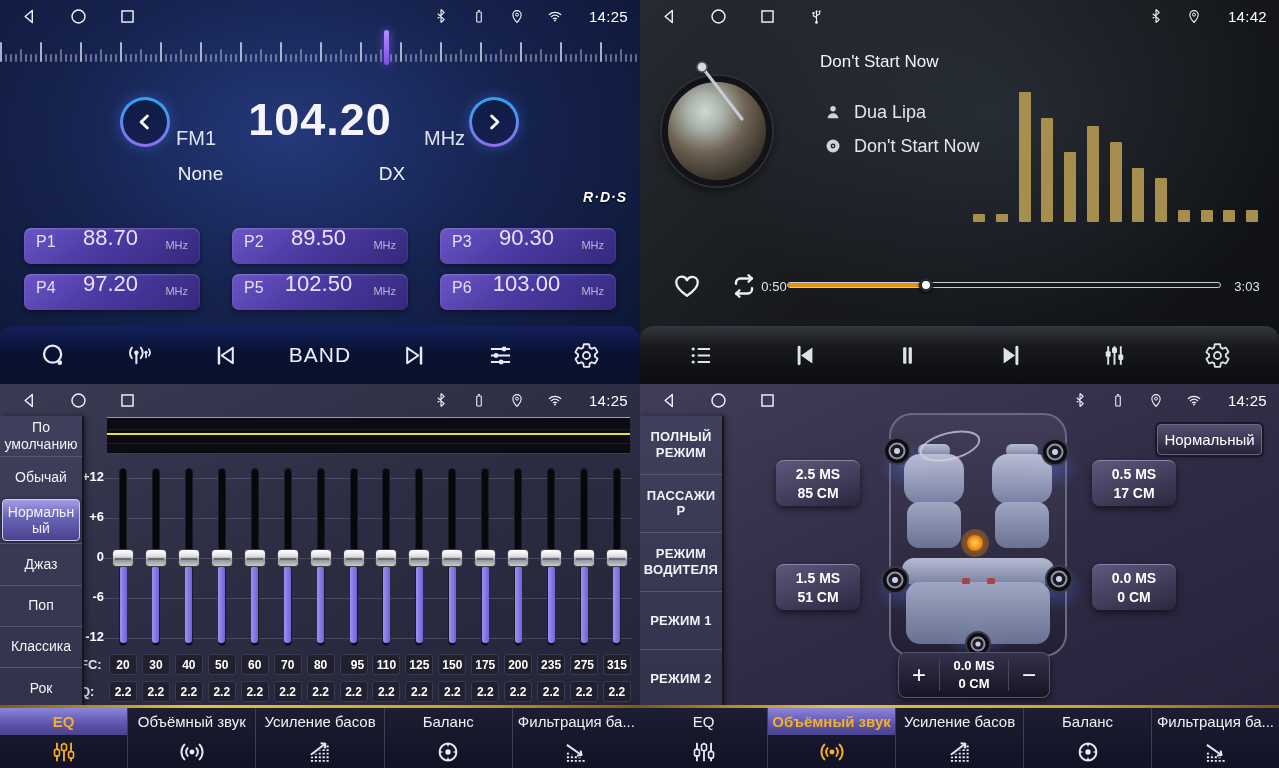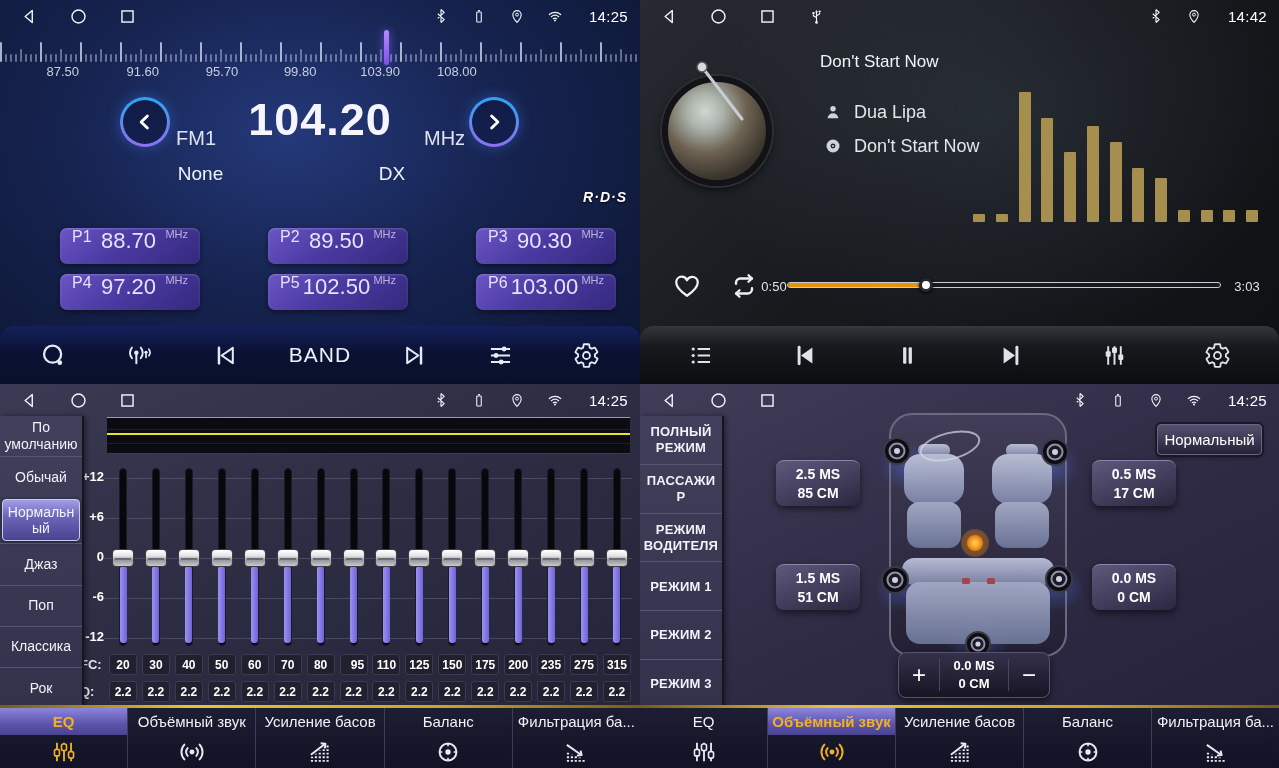--- a/index.html
+++ b/index.html
@@ -31,23 +31,23 @@
   #radio-band { position:absolute; left:176px; top:127px; font-size:20px; color:#dfe3f2; }
   #radio-frequency { position:absolute; left:225px; top:94px; width:190px; text-align:center;
     font-size:45px; font-weight:600; letter-spacing:1px; color:#f6f4ff; }
   #radio-unit { position:absolute; left:424px; top:127px; font-size:20px; color:#dfe3f2; }
   #radio-station { position:absolute; left:163px; top:163px; width:75px; text-align:center; font-size:19px; color:#eef1fb; }
   #radio-mode { position:absolute; left:372px; top:163px; width:40px; text-align:center; font-size:19px; color:#eef1fb; }
   #radio-rds { position:absolute; right:13px; top:189px; font-size:14px; font-weight:700; font-style:italic;
     color:#fff; letter-spacing:1px; text-shadow:0 1px 2px #000; }
   #preset-grid { position:absolute; left:24px; top:228px; display:grid;
     grid-template-columns:repeat(3,176px); grid-auto-rows:36px; column-gap:32px; row-gap:10px; }
-  .preset { border-radius:7px; display:flex; align-items:flex-start; padding:0 12px; cursor:pointer;
+  .preset { border-radius:7px; display:flex; align-items:flex-end; padding:13px 12px; cursor:pointer;
     background:linear-gradient(140deg,#6a55c6 0%,#4b3aa2 45%,#34297c 100%);
-    box-shadow:inset 0 1px 2px rgba(255,255,255,.22), 0 2px 5px rgba(0,0,0,.45);margin-left:36px; }
+    box-shadow:inset 0 1px 2px rgba(255,255,255,.22), 0 2px 5px rgba(0,0,0,.45); }
   .preset .pid { font-size:16px; color:#e4e0f8; }
   .preset .pfreq { flex:1; text-align:center; font-size:22px; color:#e6e3fa; }
   .preset .punit { font-size:11px; color:#b9b4dd; }
   .toolbar { position:absolute; left:0; right:0; bottom:0; height:58px; display:flex; align-items:center;
     justify-content:space-around; padding:0 10px; border-radius:14px 14px 0 0; }
   #radio-toolbar { background:linear-gradient(180deg,#14205c 0%,#0a1233 45%,#081029 100%); }
   .tbtn { width:46px; height:46px; display:flex; align-items:center; justify-content:center; color:#e6eaf4; cursor:pointer; }
   #band-button { width:auto; font-size:21px; letter-spacing:1px; color:#eef1fb; }
 
   
@@ -324,28 +324,20 @@
         <span class="tick" style="left: 595px; height: 8px; opacity: 0.55;"></span>
         <span class="tick" style="left: 600px; height: 20px; width: 2px;"></span>
         <span class="tick" style="left: 605px; height: 8px; opacity: 0.55;"></span>
         <span class="tick" style="left: 610px; height: 8px; opacity: 0.55;"></span>
         <span class="tick" style="left: 615px; height: 8px; opacity: 0.55;"></span>
         <span class="tick" style="left: 620px; height: 13px; opacity: 0.55;"></span>
         <span class="tick" style="left: 625px; height: 8px; opacity: 0.55;"></span>
         <span class="tick" style="left: 630px; height: 8px; opacity: 0.55;"></span>
         <span class="tick" style="left: 635px; height: 8px; opacity: 0.55;"></span>
       </div>
-    <div id="radio-scale-labels">
-        <span style="left: 9.8%;">87.50</span>
-        <span style="left: 22.3%;">91.60</span>
-        <span style="left: 34.7%;">95.70</span>
-        <span style="left: 46.9%;">99.80</span>
-        <span style="left: 59.4%;">103.90</span>
-        <span style="left: 71.4%;">108.00</span>
-      </div>
     <div class="freq-btn" id="btn-freq-down">
         <svg viewBox="0 0 24 24" width="26" height="26">
           <path d="M14.2 6.4 8.4 12l5.8 5.6" fill="none" stroke="#fff" stroke-width="2.6" stroke-linecap="round" stroke-linejoin="round"></path>
         </svg>
       </div>
     <div class="freq-btn" id="btn-freq-up">
         <svg viewBox="0 0 24 24" width="26" height="26">
           <path d="M9.8 6.4 15.6 12l-5.8 5.6" fill="none" stroke="#fff" stroke-width="2.6" stroke-linecap="round" stroke-linejoin="round"></path>
         </svg>
       </div>
@@ -877,21 +869,20 @@
           </span>
           <span class="sb-time">14:25</span>
         </div>
       </div>
     <div class="side-list" id="mode-list">
         <div class="side-item modes">ПОЛНЫЙ РЕЖИМ</div>
         <div class="side-item modes">ПАССАЖИР</div>
         <div class="side-item modes">РЕЖИМ ВОДИТЕЛЯ</div>
         <div class="side-item modes">РЕЖИМ 1</div>
         <div class="side-item modes">РЕЖИМ 2</div>
-        <div class="side-item modes">РЕЖИМ 3</div>
       </div>
     <div id="profile-btn">Нормальный</div>
 
     <svg id="car-svg" width="208" height="260" viewBox="0 0 208 260">
       <defs>
         <linearGradient id="panelG" x1="0" y1="0" x2="0" y2="1">
           <stop offset="0" stop-color="#413d58"></stop>
             <stop offset="1" stop-color="#232034"></stop>
         </linearGradient>
         <linearGradient id="seatG" x1="0" y1="0" x2="0" y2="1">

